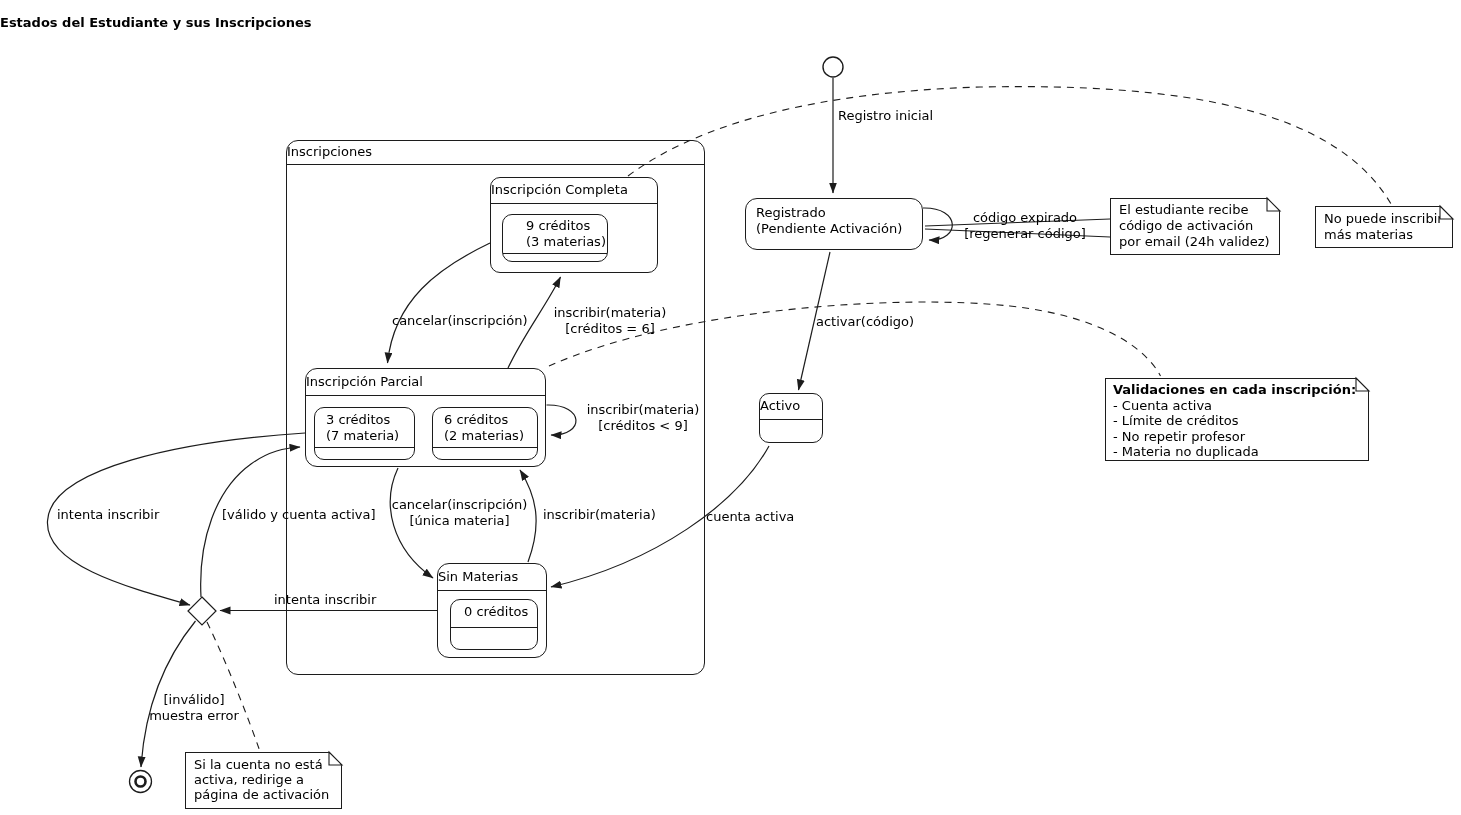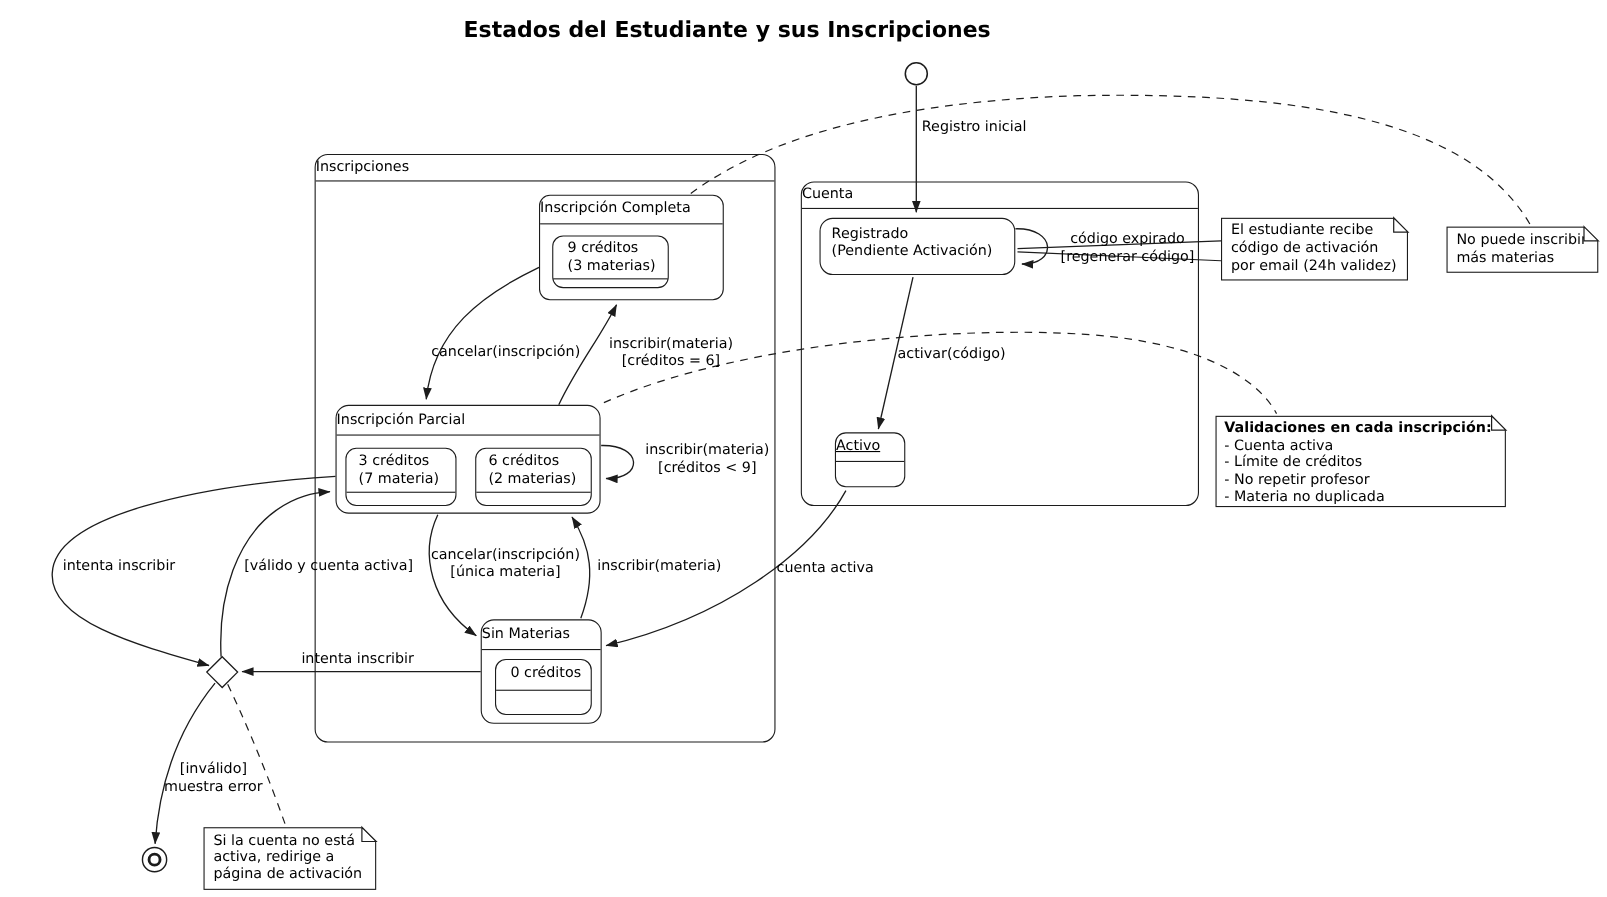--- a/index.html
+++ b/index.html
@@ -10,54 +10,51 @@
   .cbox{border-radius:12px;}
   .hdr{position:absolute;left:0;right:0;top:0;text-align:left;
     border-bottom:1.1px solid #1c1c1c;white-space:nowrap;overflow:visible;}
   .sep{position:absolute;left:0;right:0;border-top:1.1px solid #1c1c1c;}
   .lbl{position:absolute;white-space:nowrap;line-height:16px;}
   .ctr{text-align:center;}
   .note{position:absolute;border:1.1px solid #1c1c1c;background:#fff;box-sizing:border-box;line-height:16px;}
   .note div{white-space:nowrap;}
   svg.layer{position:absolute;left:0;top:0;z-index:5;pointer-events:none;}
   .txt{z-index:6;}
-  .title{position:absolute;left:0;top:15px;width:1322px;text-align:center;
-    font-size:20px;font-weight:bold;z-index:6;}
+  .title{position:absolute;left:0;top:15px;width:1322px;text-align:left;
+    font-size:13px;font-weight:bold;z-index:6;}
 </style>
 </head>
 <body>
 
 <div class="diagram">
 
   <div class="title">Estados del Estudiante y sus Inscripciones</div>
 
   <div class="abs box cbox" style="left:286px;top:140px;width:419px;height:535px;z-index:1">
     <div class="hdr" style="height:23px;line-height:22px;">Inscripciones</div>
   </div>
 
-  <div class="abs box cbox" style="left:728px;top:165px;width:362px;height:295px;z-index:1">
-    <div class="hdr" style="height:23px;line-height:22px;">Cuenta</div>
-  </div>
 
   <div class="abs box" style="left:490px;top:177px;width:168px;height:96px;z-index:2">
     <div class="hdr" style="height:25px;line-height:24px;">Inscripción Completa</div>
   </div>
-  <div class="abs box" style="left:502px;top:214px;width:106px;height:48px;z-index:3;padding:3px 0 0 13px;line-height:16px">
+  <div class="abs box" style="left:502px;top:214px;width:106px;height:48px;z-index:3;padding:3px 0 0 23px;line-height:16px">
     <div>9 créditos</div>
     <div>(3 materias)</div>
     <div class="sep" style="top:38px"></div>
   </div>
 
   <div class="abs box" style="left:745px;top:198px;width:178px;height:52px;z-index:2;border-radius:12px;padding:6px 0 0 10px;line-height:16px">
     <div>Registrado</div>
     <div>(Pendiente Activación)</div>
   </div>
 
   <div class="abs box" style="left:759px;top:393px;width:64px;height:50px;z-index:2">
-    <div class="hdr" style="height:25px;line-height:24px;text-decoration:underline;">Activo</div>
+    <div class="hdr" style="height:25px;line-height:24px;">Activo</div>
   </div>
 
   <div class="abs box cbox" style="left:305px;top:368px;width:241px;height:99px;z-index:2">
     <div class="hdr" style="height:26px;line-height:25px;">Inscripción Parcial</div>
   </div>
   <div class="abs box" style="left:314px;top:407px;width:101px;height:53px;z-index:3;padding:4px 4px 0 11px;line-height:16px">
     <div>3 créditos</div>
     <div>(7 materia)</div>
     <div class="sep" style="top:39px"></div>
   </div>

